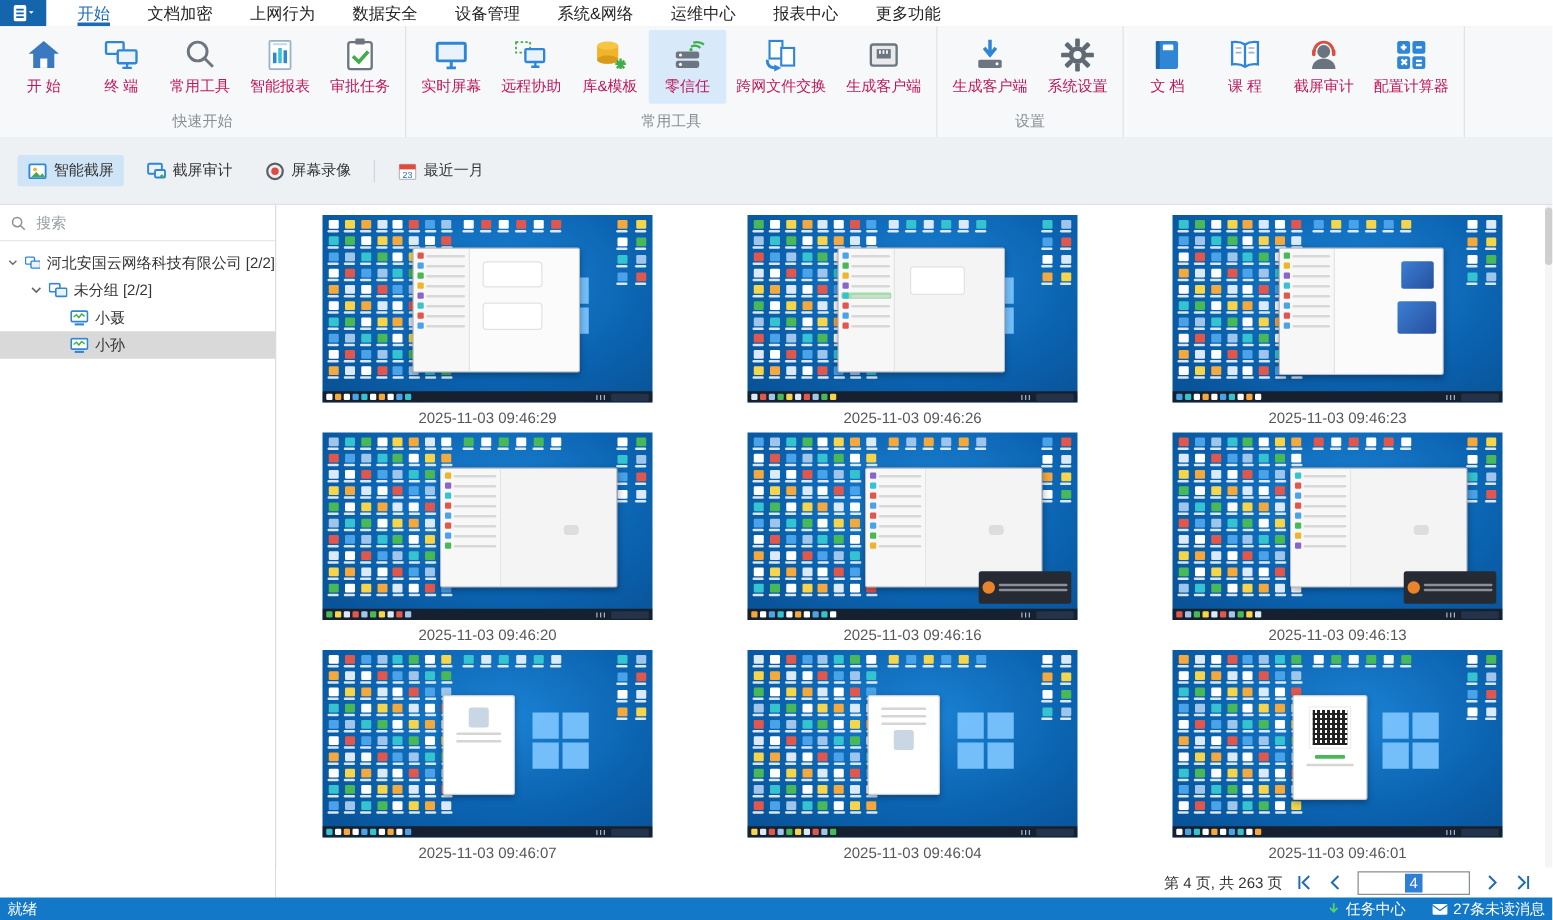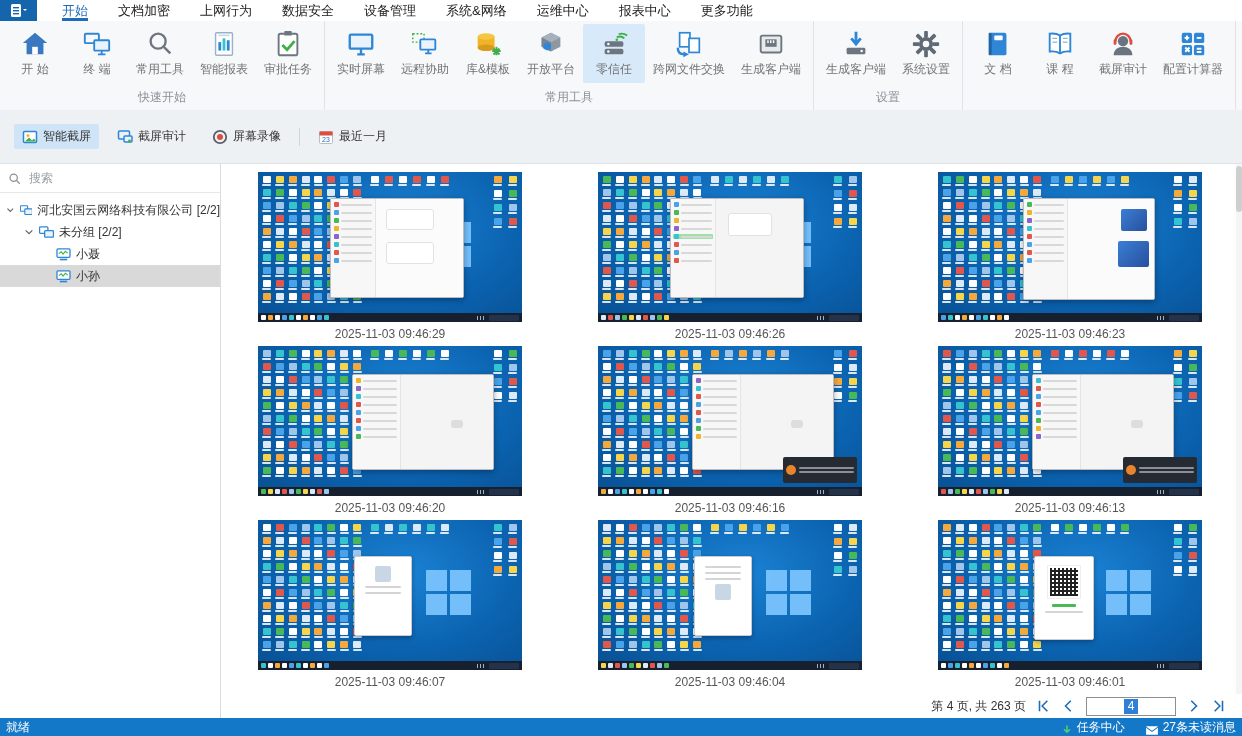--- a/index.html
+++ b/index.html
@@ -12,21 +12,21 @@
   #tabs{display:flex;margin-left:10px;}
   .tab{position:relative;padding:0 15px;display:flex;align-items:center;font-size:13px;color:#222;cursor:pointer;}
   .tab.active{color:#1e6bb8;}
   .tab.active::after{content:"";position:absolute;left:15px;right:15px;bottom:0;height:3px;background:#1e6bb8;}
   
   #ribbon{position:absolute;top:21px;left:0;right:0;height:89px;background:#f7f8f9;border-bottom:1px solid #e3e5e8;display:flex;}
   .rgroup{display:flex;flex-direction:column;border-right:1px solid #e0e3e6;padding:0 4px;}
   .ritems{display:flex;flex:1;align-items:flex-start;padding-top:3px;}
   .ritem{display:flex;flex-direction:column;align-items:center;gap:2px;padding:5px 8px;border-radius:2px;cursor:pointer;min-width:46px;}
   .ritem.selected{background:#d8eafa;}
-  .rlabel{font-size:12px;color:#737373;white-space:nowrap;}
+  .rlabel{font-size:12px;color:#be185d;white-space:nowrap;}
   .rgname{text-align:center;color:#8a9097;font-size:12px;padding:1px 0 4px;}
   .ric{width:30px;height:30px;}
   
   #toolbar{position:absolute;top:110px;left:0;right:0;height:54px;background:#eef1f4;border-bottom:1px solid #dfe2e6;display:flex;align-items:center;padding:0 14px;box-sizing:border-box;}
   .tbtn{display:flex;align-items:center;gap:5px;padding:4px 8px;border-radius:2px;cursor:pointer;color:#333;}
   .tbtn.selected{background:#cfe4f6;}
   .tbtn svg{width:16px;height:16px;}
   .tdivider{width:1px;height:18px;background:#d2d6da;margin:0 10px;}
   #toolbar-right{margin-left:auto;display:flex;align-items:center;gap:10px;}
   
@@ -86,21 +86,21 @@
   .qr-caption{width:40%;height:3px;background:#49b857;border-radius:1px;margin-top:2px;}
   
   #pager{position:absolute;left:0;right:0;bottom:0;height:24px;display:flex;align-items:center;justify-content:flex-end;gap:8px;padding-right:14px;background:#fff;}
   .pbtn{display:flex;align-items:center;justify-content:center;width:18px;height:18px;cursor:pointer;}
   .pbtn svg{width:14px;height:14px;}
   #page-input{width:88px;height:17px;border:1px solid #8a8f94;background:#fff;display:flex;align-items:center;justify-content:center;cursor:text;}
   #page-input span{background:#2f7fd6;color:#fff;padding:0 4px;font-size:12px;line-height:15px;}
   
   #statusbar{position:absolute;left:0;right:0;bottom:0;height:18px;background:#1478c8;color:#fff;display:flex;align-items:center;padding:0 6px;box-sizing:border-box;font-size:12px;}
   #status-right{margin-left:auto;display:flex;align-items:center;gap:6px;}
-  .sitem{display:flex;align-items:flex-end;gap:4px;cursor:pointer;}
+  .sitem{display:flex;align-items:center;gap:4px;cursor:pointer;}
   .sgap{width:8px;}
   
   #vscroll{position:absolute;right:0;top:0;bottom:24px;width:6px;background:#f5f5f5;}
   #vscroll .vthumb{position:absolute;top:2px;left:0;width:6px;height:46px;background:#cfcfcf;border-radius:3px;}
 </style>
 </head>
 <body>
 
 <div id="menubar">
   <div id="app-button">
@@ -191,29 +191,20 @@
         <span class="rlabel">远程协助</span>
       </div>
       <div class="ritem">
         <svg class="ric" viewBox="0 0 32 32">
           <path d="M5 8v12c0 2 4 3.5 9 3.5s9-1.5 9-3.5V8" fill="#f0b429"></path>
           <ellipse cx="14" cy="20" rx="9" ry="3.5" fill="#d89a1c"></ellipse>
           <ellipse cx="14" cy="8" rx="9" ry="3.5" fill="#f6c544"></ellipse>
           <path d="M25 19v9M20.5 23.5h9M21.8 20.8l6.4 6.4M28.2 20.8l-6.4 6.4" stroke="#3fae49" stroke-width="2"></path>
           </svg>
         <span class="rlabel">库&amp;模板</span>
-      </div>
-      <div class="ritem">
-        <svg class="ric" viewBox="0 0 32 32">
-          <path d="M16 4l10 5v10l-10 5-10-5V9z" fill="#8d98a3"></path>
-          <path d="M16 4l10 5-10 5L6 9z" fill="#a7b1bb"></path>
-          <path d="M6 9l10 5v10L6 19z" fill="#79848f"></path>
-          <path d="M8 16l4-2 4 2v5l-4 2-4-2z" fill="#2f86d6"></path>
-          </svg>
-        <span class="rlabel">开放平台</span>
       </div>
       <div class="ritem selected">
         <svg class="ric" viewBox="0 0 32 32">
           <rect x="6" y="13" width="20" height="6" rx="2" fill="#6d7680"></rect>
           <rect x="6" y="21" width="20" height="6" rx="2" fill="#6d7680"></rect>
           <circle cx="10" cy="16" r="1.3" fill="#fff"></circle>
             <circle cx="10" cy="24" r="1.3" fill="#fff"></circle>
           <path d="M19 9a7 7 0 0 1 8 1M21 5.5a10 10 0 0 1 9 1.5" stroke="#3fae49" stroke-width="2" fill="none"></path>
           <circle cx="19" cy="11.5" r="1.4" fill="#3fae49"></circle>
           </svg>

